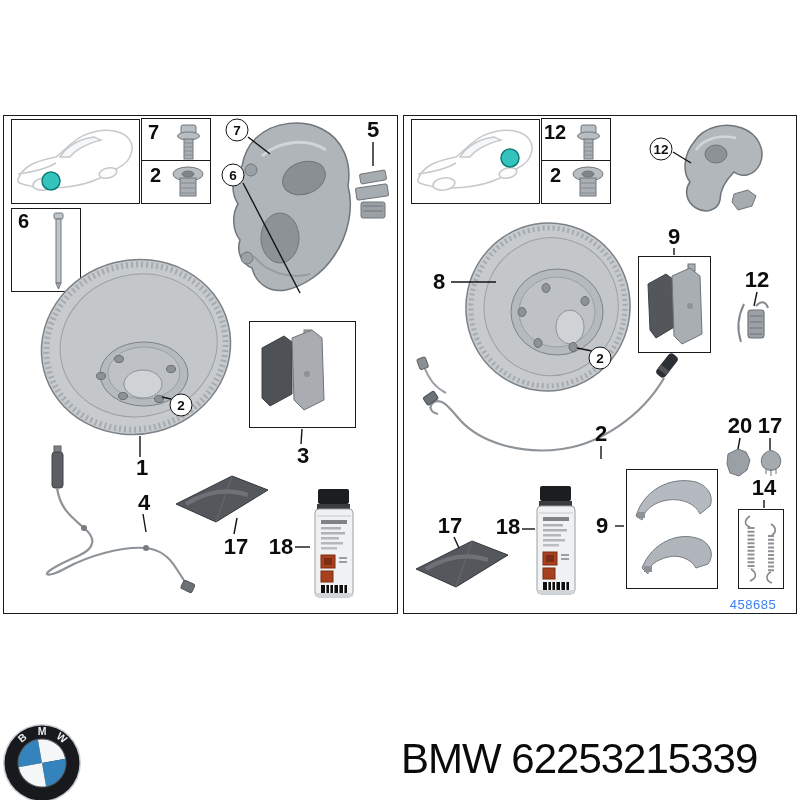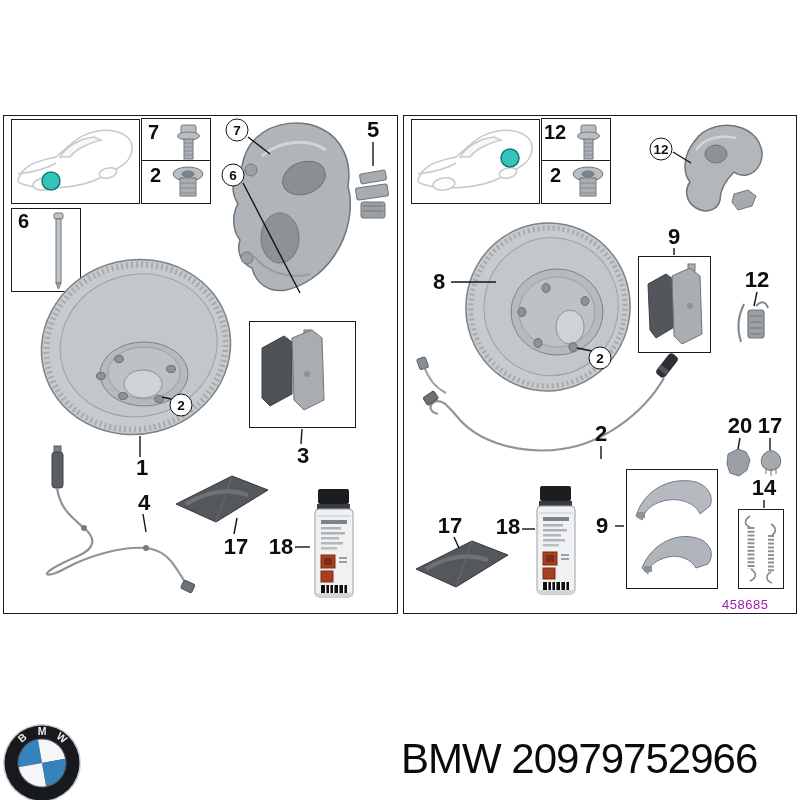--- a/index.html
+++ b/index.html
@@ -12,21 +12,21 @@
   #panel-right{left:403px;top:115px;width:392px;height:497px}
   .ibox{position:absolute;border:1.4px solid #1b1b1b;background:#fff;box-sizing:border-box}
   .scene{position:absolute;left:0;top:0;pointer-events:none}
   .ilabel{position:absolute;font-weight:700;font-size:20px;color:#0d0d0d;line-height:1}
   .plabel{position:absolute;transform:translate(-50%,-50%);font-weight:700;font-size:22px;color:#0d0d0d;line-height:1}
   .callout{
     position:absolute;width:23px;height:23px;border:1.5px solid #151515;border-radius:50%;
     background:#fff;display:flex;align-items:center;justify-content:center;
     font-weight:700;font-size:13.5px;color:#0d0d0d;transform:translate(-50%,-50%);box-sizing:border-box;
   }
-  .did{position:absolute;left:318px;top:481px;width:62px;text-align:left;font-size:13px;color:#a21caf;letter-spacing:.5px}
+  .did{position:absolute;left:318px;top:481px;width:62px;text-align:center;font-size:13px;color:#3b82f6;letter-spacing:.5px}
   .part-text{position:absolute;left:401px;top:738px;font-size:42px;letter-spacing:-1px;color:#0b0b0b;line-height:1;white-space:nowrap}
   .logo{position:absolute;left:2px;top:722px;width:80px;height:80px}
 </style>
 </head>
 <body>
 
 <div class="panel" id="panel-left">
 
   <div class="ibox" style="left:7px;top:3px;width:129px;height:85px"></div>
   <div class="ibox" style="left:137px;top:2px;width:70px;height:43px"></div>
@@ -331,13 +331,13 @@
     <path d="M40,41 L16,41 A24,24 0 0 0 40,65 Z" fill="#f4f6f7"></path>
     <circle cx="40" cy="41" r="24" fill="none" stroke="#55595d" stroke-width="1"></circle>
   </g>
   <g fill="#e9ebed" font-family="Liberation Sans, sans-serif" font-size="10.5" font-weight="bold" text-anchor="middle">
     <text x="40" y="12.5" transform="rotate(-38 40 41)">B</text>
     <text x="40" y="12.5">M</text>
     <text x="40" y="12.5" transform="rotate(38 40 41)">W</text>
   </g>
 </svg>
 
-<div class="part-text">BMW 20979752966</div>
+<div class="part-text">BMW 62253215339</div>
 
 </body></html>

